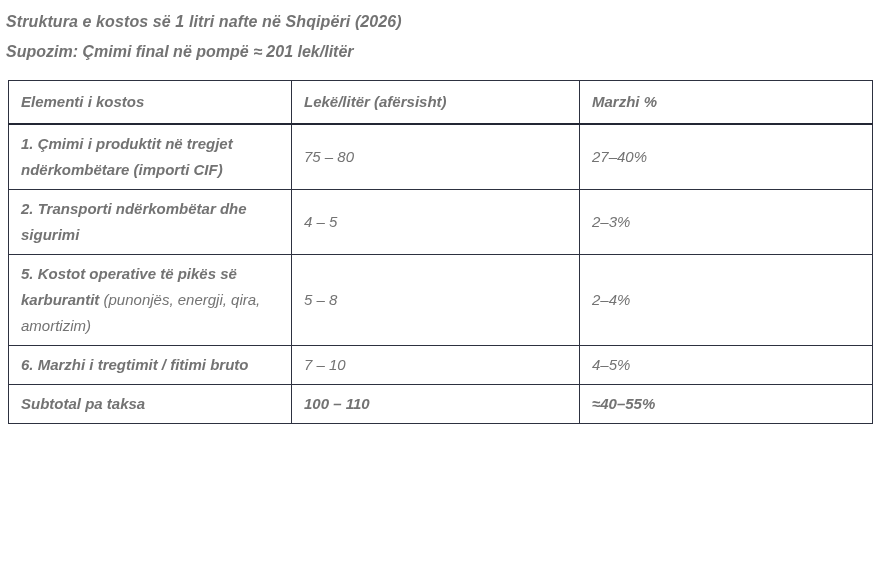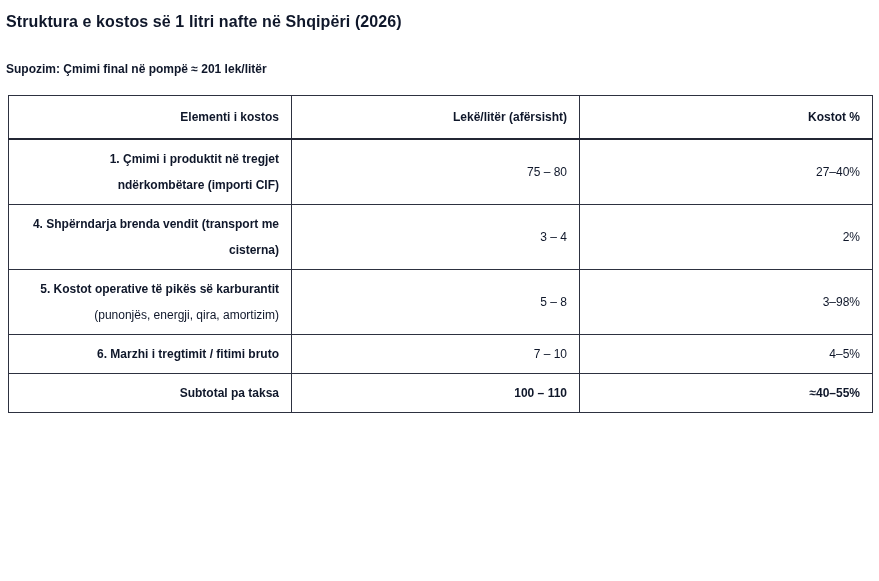--- a/index.html
+++ b/index.html
@@ -2,49 +2,50 @@
 <html><head>
 <meta charset="utf-8">
 <style>
   html, body { margin: 0; padding: 0; background: #ffffff; }
   .page {
     position: relative;
     width: 879px;
     height: 581px;
     background: #ffffff;
     font-family: "Liberation Sans", "DejaVu Sans", sans-serif;
-    color: #0f172a;
+    color: #737373;
     overflow: hidden;
     box-sizing: border-box;
+    font-style: italic;
   }
   .title {
     font-size: 16px;
     font-weight: 700;
     margin: 0;
     padding: 13px 0 0 6px;
     letter-spacing: 0.1px;
   }
   .subtitle {
-    font-size: 12px;
+    font-size: 16px;
     font-weight: 700;
-    margin: 31px 0 0 6px;
+    margin: 12px 0 0 6px;
   }
   table.cost-table {
     border-collapse: collapse;
     table-layout: fixed;
     width: 864px;
     margin: 19px 0 0 8px;
   }
   .cost-table th,
   .cost-table td {
     border: 1px solid #2d3140;
     padding: 6px 12px;
-    font-size: 12px;
+    font-size: 15px;
     line-height: 26px;
-    text-align: right;
+    text-align: left;
     vertical-align: middle;
     overflow: hidden;
   }
   .cost-table thead th {
     font-weight: 700;
     padding: 8px 12px;
     border-bottom: 2px solid #232634;
   }
   .cost-table td.cell-label { font-weight: 700; }
   .cost-table td.cell-value,
@@ -64,38 +65,38 @@
   <table class="cost-table">
     <colgroup>
       <col style="width:283px">
       <col style="width:288px">
       <col style="width:293px">
     </colgroup>
     <thead>
       <tr>
         <th>Elementi i kostos</th>
         <th>Lekë/litër (afërsisht)</th>
-        <th>Kostot %</th>
+        <th>Marzhi %</th>
       </tr>
     </thead>
     <tbody>
       <tr>
         <td class="cell-label"><span>1. Çmimi i produktit në tregjet ndërkombëtare (importi CIF)</span><span class="label-note"></span></td>
         <td class="cell-value">75 – 80</td>
         <td class="cell-weight">27–40%</td>
       </tr>
       <tr>
-        <td class="cell-label"><span>4. Shpërndarja brenda vendit (transport me cisterna)</span><span class="label-note"></span></td>
-        <td class="cell-value">3 – 4</td>
-        <td class="cell-weight">2%</td>
+        <td class="cell-label"><span>2. Transporti ndërkombëtar dhe sigurimi</span><span class="label-note"></span></td>
+        <td class="cell-value">4 – 5</td>
+        <td class="cell-weight">2–3%</td>
       </tr>
       <tr>
         <td class="cell-label"><span>5. Kostot operative të pikës së karburantit</span><span class="label-note"> (punonjës, energji, qira, amortizim)</span></td>
         <td class="cell-value">5 – 8</td>
-        <td class="cell-weight">3–98%</td>
+        <td class="cell-weight">2–4%</td>
       </tr>
       <tr>
         <td class="cell-label"><span>6. Marzhi i tregtimit / fitimi bruto</span><span class="label-note"></span></td>
         <td class="cell-value">7 – 10</td>
         <td class="cell-weight">4–5%</td>
       </tr>
       <tr class="subtotal-row">
         <td class="cell-label">Subtotal pa taksa</td>
         <td class="cell-value">100 – 110</td>
         <td class="cell-weight">≈40–55%</td>

